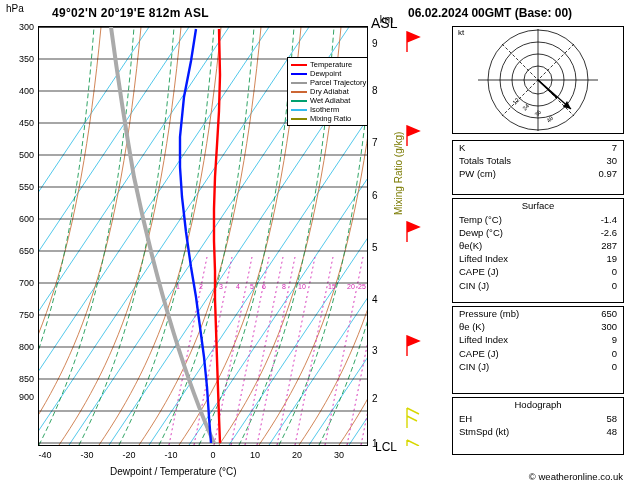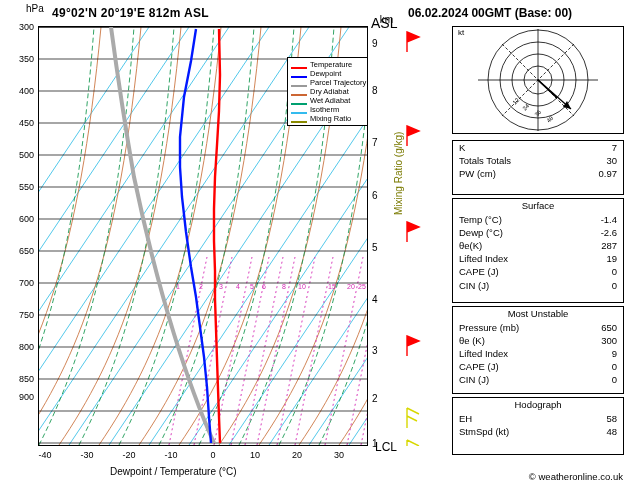--- a/index.html
+++ b/index.html
@@ -6,21 +6,21 @@
   body{
     width:629px;height:486px;
     background:#ffffff;
     font-family:"Liberation Sans", sans-serif;
     color:#000;
     overflow:hidden;
     position:relative;
   }
   .abs{position:absolute;}
   
-  #hpa-label{left:26px;top:3px;font-size:10px;}
+  #hpa-label{left:6px;top:3px;font-size:10px;}
   #station-title{left:52px;top:6px;font-size:12px;font-weight:bold;letter-spacing:.3px;}
   #km-label{left:371px;top:14px;font-size:10px;text-align:right;width:22px;}
   #asl-label{left:371px;top:15px;font-size:14px;width:22px;}
   #date-title{left:408px;top:6px;font-size:12px;font-weight:bold;}
   
   #plot{
     left:38px;top:26px;width:330px;height:420px;
     border:1px solid #000;
     box-sizing:border-box;
     overflow:hidden;
@@ -33,21 +33,21 @@
   .xlab{font-size:9px;text-align:center;width:30px;top:450px;}
   #xaxis-title{left:110px;top:466px;font-size:10px;}
   #mixing-title{left:393px;top:215px;font-size:10px;color:#7a7a00;
     transform:rotate(-90deg);transform-origin:0 0;white-space:nowrap;}
   
   #legend{
     left:248px;top:30px;width:118px;
     border:1px solid #000;background:#fff;
     font-size:7.5px;padding:2px 3px;box-sizing:border-box;
   }
-  #legend .row{display:flex;align-items:flex-end;height:9px;}
+  #legend .row{display:flex;align-items:center;height:9px;}
   #legend .sw{width:16px;height:2px;margin-right:3px;flex:none;}
   
   #hodo-box{
     left:452px;top:26px;width:172px;height:108px;
     border:1px solid #000;background:#fff;box-sizing:border-box;
   }
   #hodo-kt{left:458px;top:28px;font-size:8px;}
   
   .tbl{
     border:1px solid #000;background:#fff;box-sizing:border-box;
@@ -322,21 +322,20 @@
       <span class="k">CAPE (J)</span>
       <span class="v">0</span>
     </div>
   <div class="trow">
       <span class="k">CIN (J)</span>
       <span class="v">0</span>
     </div>
 </div>
 
 <div class="abs tbl" id="tbl-unstable">
-  <div class="thead">Most Unstable</div>
   <div class="trow">
       <span class="k">Pressure (mb)</span>
       <span class="v">650</span>
     </div>
   <div class="trow">
       <span class="k">θe (K)</span>
       <span class="v">300</span>
     </div>
   <div class="trow">
       <span class="k">Lifted Index</span>

